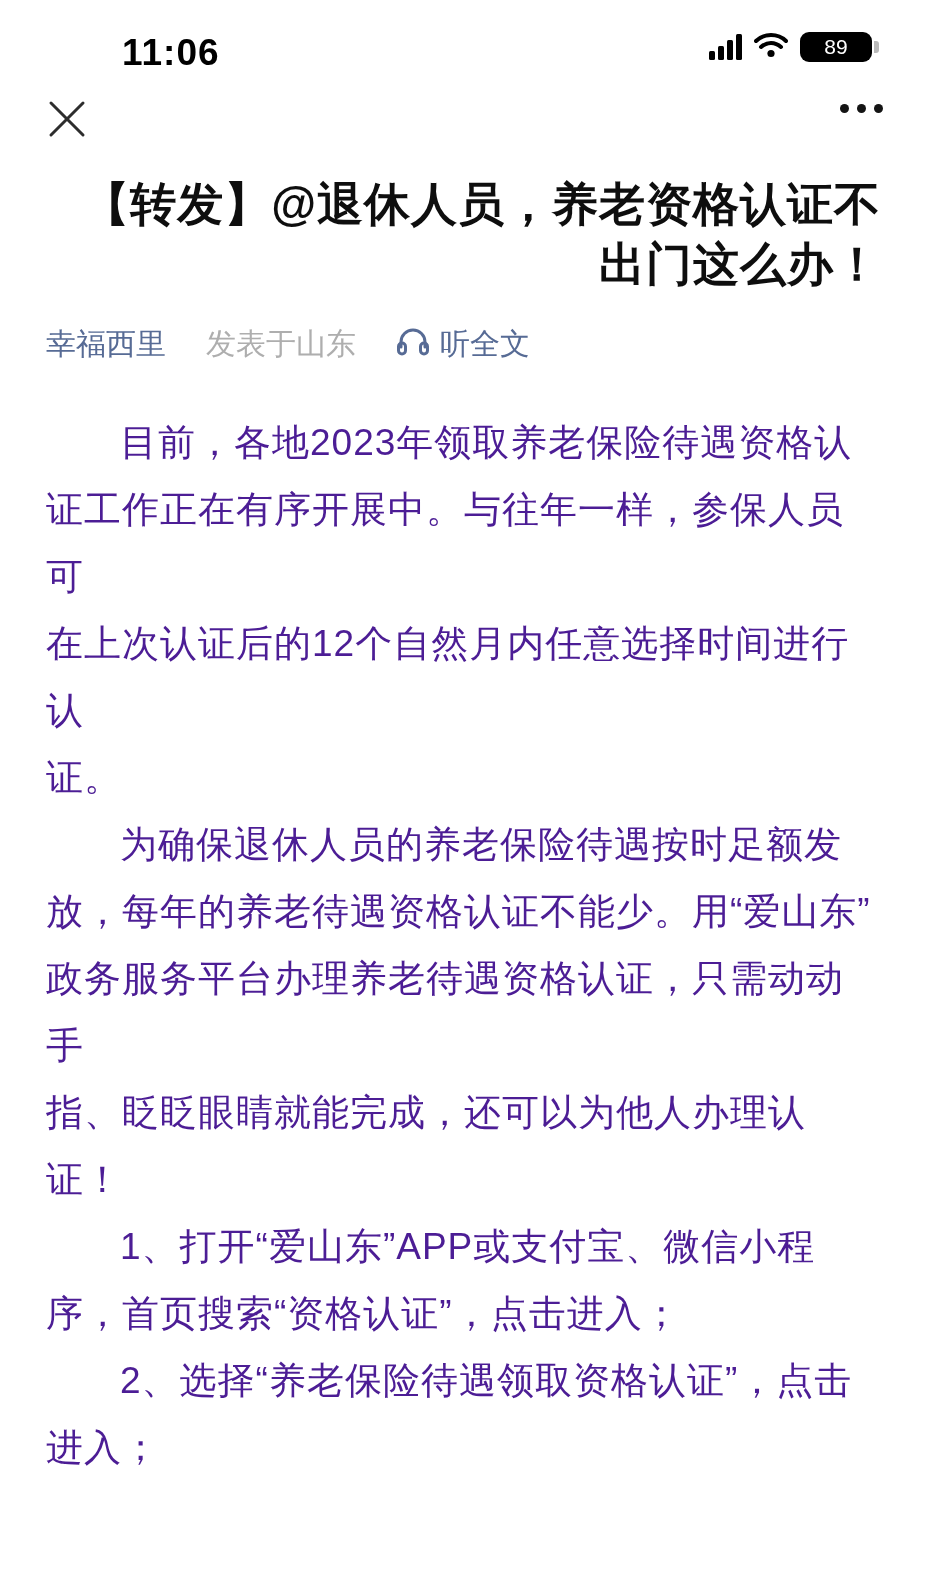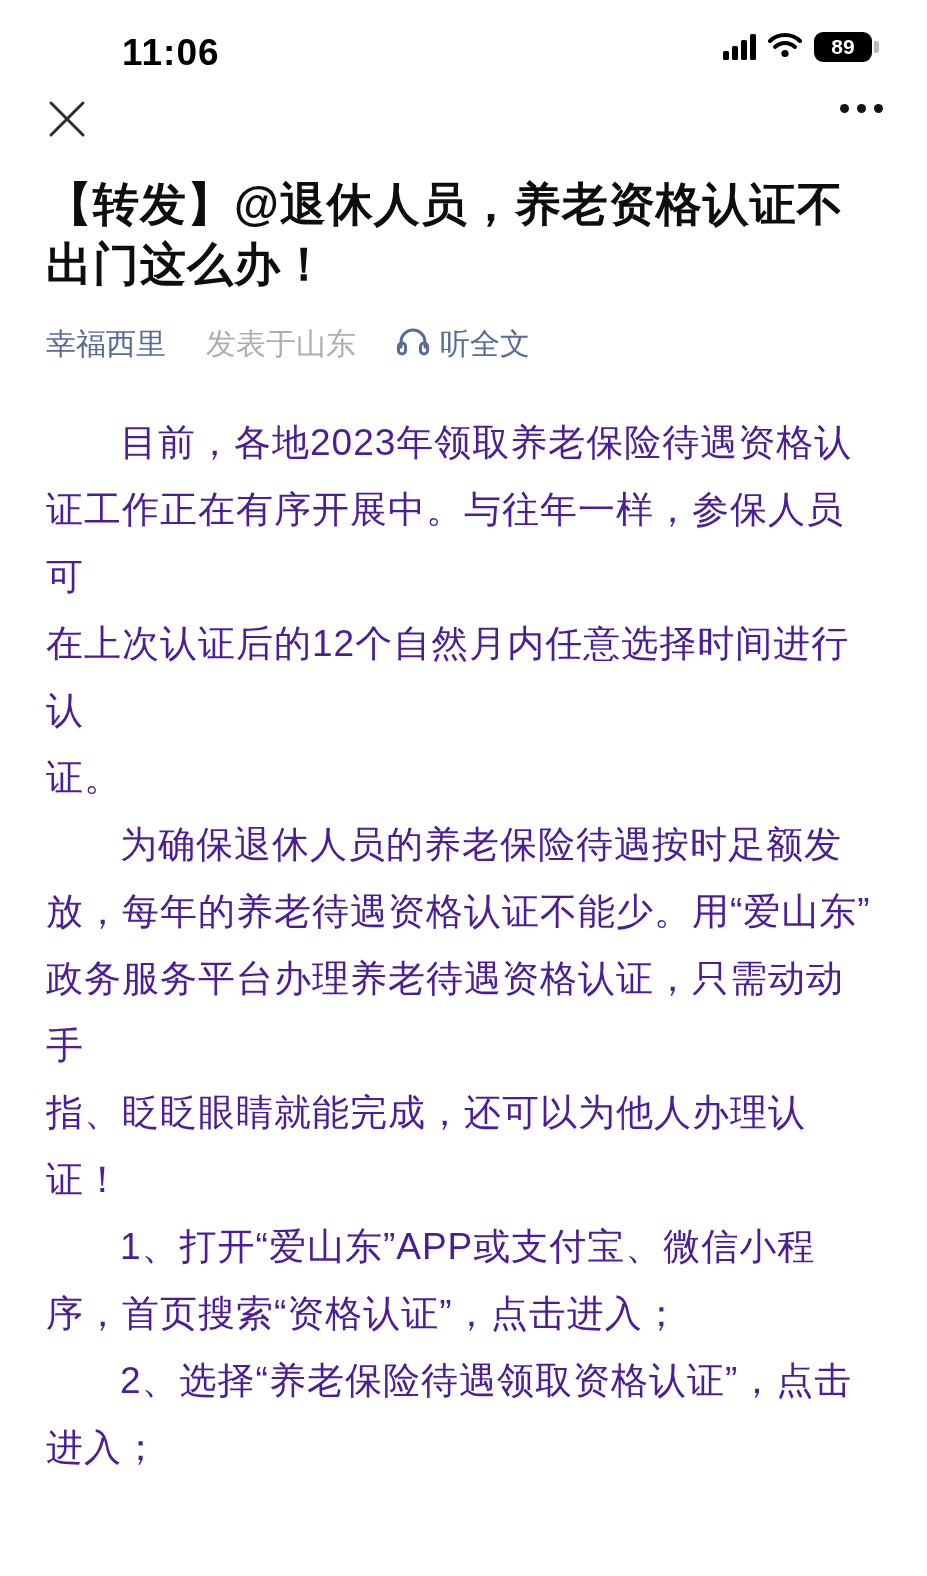--- a/index.html
+++ b/index.html
@@ -13,34 +13,34 @@
   
   .statusbar { position:relative; height:80px; }
   .time { position:absolute; left:122px; top:32px; font-size:37px; font-weight:700; letter-spacing:1px; color:#000; }
   .sb-right { position:absolute; right:48px; top:32px; display:flex; align-items:center; gap:12px; }
   .cell-bars { display:flex; align-items:flex-end; gap:3px; height:26px; }
   .cell-bars i { display:block; width:6px; background:#000; border-radius:1.5px; }
   .cell-bars i:nth-child(1){height:9px;} .cell-bars i:nth-child(2){height:14px;}
   .cell-bars i:nth-child(3){height:20px;} .cell-bars i:nth-child(4){height:26px;}
   .battery { display:flex; align-items:center; }
   .battery-body {
-    width:58px; height:30px; background:#000; border-radius:9px;
-    color:#fff; font-size:21px; font-weight:700; display:flex; align-items:center; justify-content:center;
+    width:72px; height:30px; background:#000; border-radius:9px;
+    color:#fff; font-size:21px; font-weight:400; display:flex; align-items:center; justify-content:center;
   }
   .battery-nub { width:5px; height:12px; background:#b9b9b9; border-radius:0 3px 3px 0; margin-left:2px; }
   
   .navrow { position:relative; height:78px; }
   .close-btn { position:absolute; left:44px; top:16px; width:46px; height:46px; cursor:pointer; }
   .more-btn { position:absolute; right:44px; top:24px; display:flex; gap:8px; cursor:pointer; }
   .more-btn i { width:9px; height:9px; border-radius:50%; background:#141414; }
   
   .content { padding:0 46px; }
   .title {
     margin-top:16px; font-size:46px; line-height:60px; font-weight:700;
-    color:#0e0e0e; white-space:pre-line; letter-spacing:1px;
+    color:#0e0e0e; white-space:pre-line; letter-spacing:1px;text-align:right;
   }
   .meta { margin-top:30px; display:flex; align-items:center; gap:40px; font-size:30px; white-space:nowrap; }
   .author { color:#576b95; cursor:pointer; }
   .meta-gray { color:#aeaeae; }
   .listen { display:flex; align-items:center; gap:10px; color:#576b95; cursor:pointer; }
   .para {
     font-size:37px; line-height:67px; color:#4c1d95; letter-spacing:1px;
     white-space:pre-line; text-indent:2em;
   }
   .p1 { margin-top:44px; }

